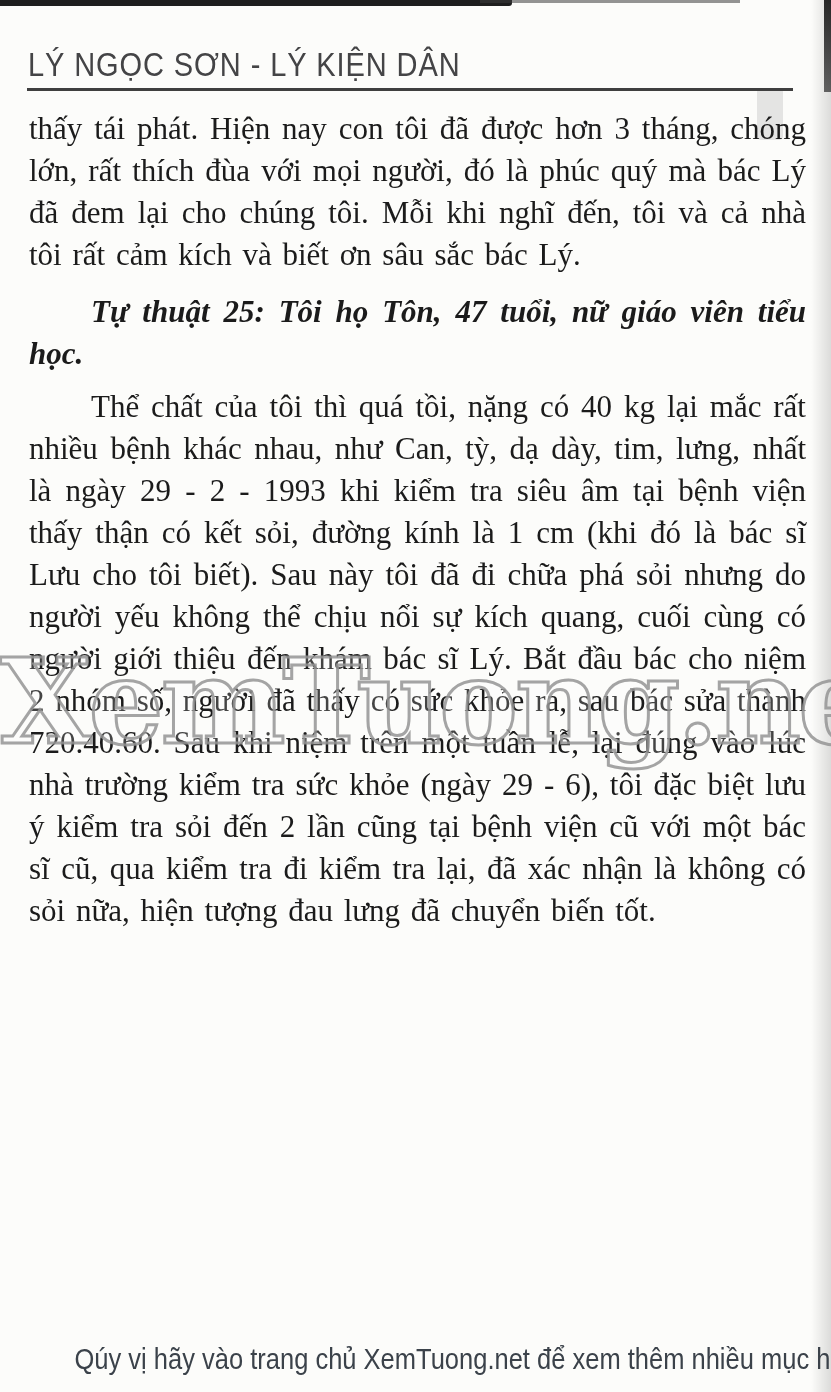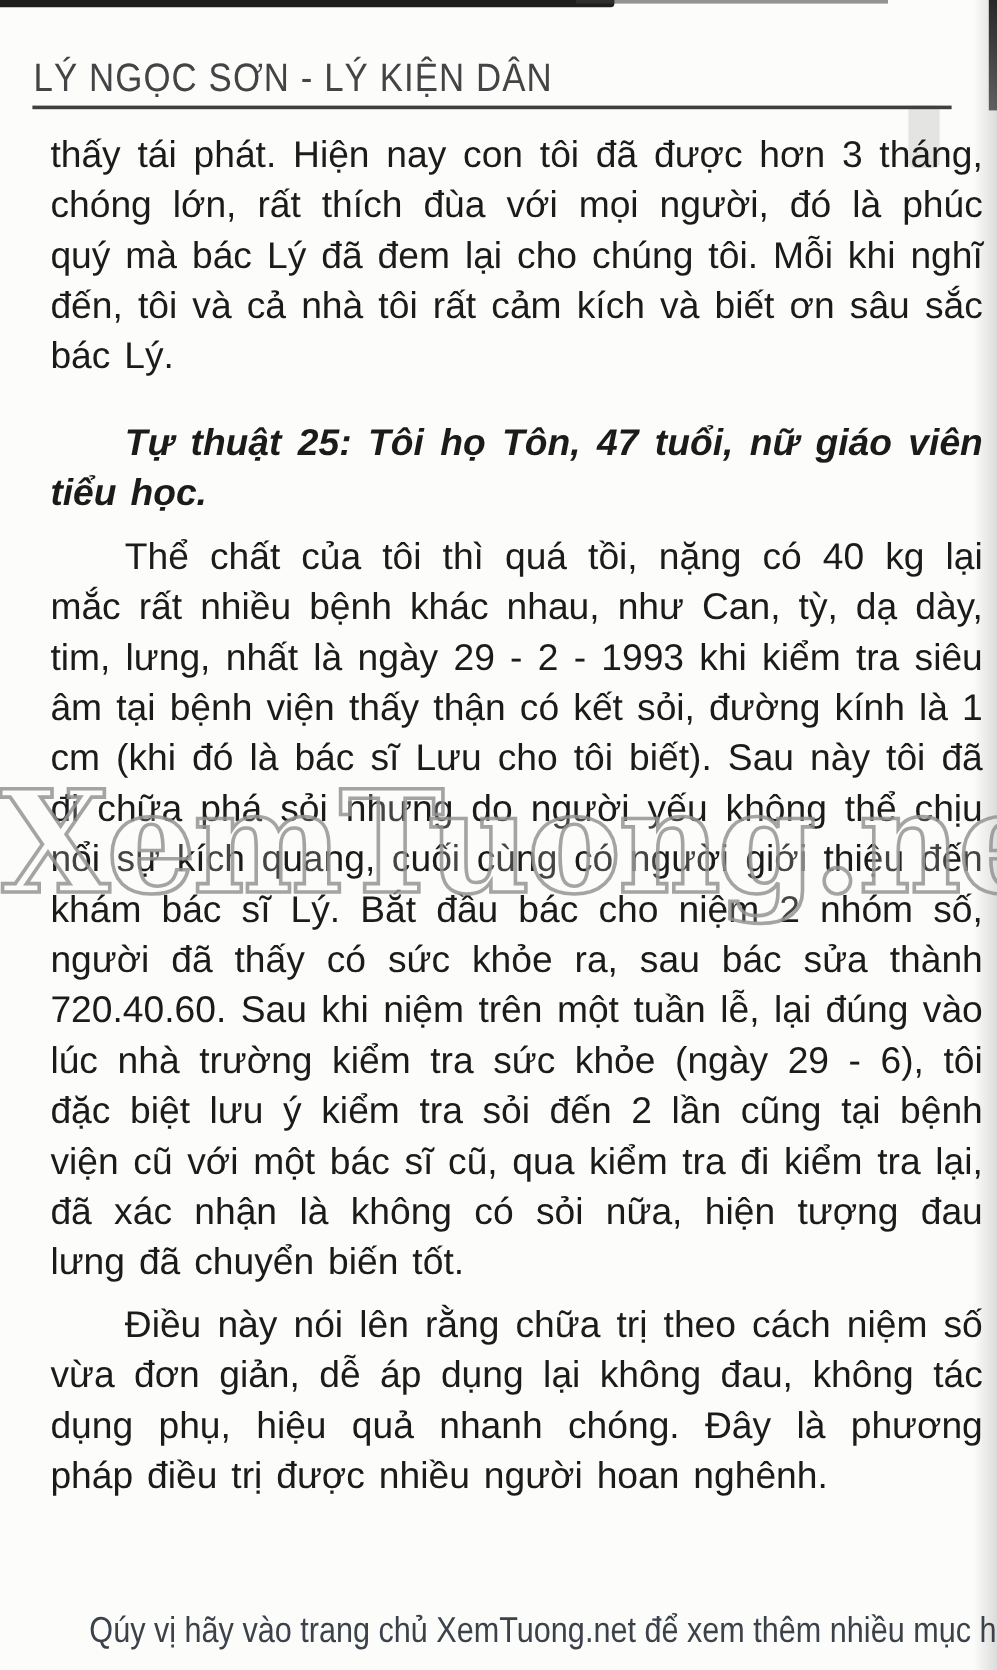--- a/index.html
+++ b/index.html
@@ -57,37 +57,37 @@
     transform-origin: left center;
   }
   .header-rule {
     position: absolute; top: 88px; left: 27px;
     width: 766px; height: 3px;
     background: #3f3f3f;
   }
 
   
   .content {
-    position: absolute; top: 108px; left: 42px;
+    position: absolute; top: 108px; left: 29px;
     width: 777px;
-    font-family: Liberation Sans, sans-serif;
+    font-family: Liberation Serif, serif;
     font-size: 31px;
     line-height: 42px;
     color: #1b1b1b;
     text-align: justify;
     word-spacing: 3px;
     z-index: 1;
   }
   .content p { margin: 0; }
   .para-indent { text-indent: 62px; }
   .subhead {
     font-weight: bold;
     font-style: italic;
     text-indent: 62px;
-    margin: 30px 0 11px !important;
+    margin: 15px 0 11px !important;
   }
   .para-last { margin-top: 10px !important; }
 
   
   .watermark {
     position: absolute; top: 632px; left: 0;
     width: 100%;
     text-align: center;
     font-family: "DejaVu Serif", serif;
     font-weight: bold;
@@ -141,21 +141,20 @@
   <div class="scan-smudge"></div>
   <div class="scan-right-shadow"></div>
 
   <div class="header-title">LÝ NGỌC SƠN - LÝ KIỆN DÂN</div>
   <div class="header-rule"></div>
 
   <div class="content">
     <p>thấy tái phát. Hiện nay con tôi đã được hơn 3 tháng, chóng lớn, rất thích đùa với mọi người, đó là phúc quý mà bác Lý đã đem lại cho chúng tôi. Mỗi khi nghĩ đến, tôi và cả nhà tôi rất cảm kích và biết ơn sâu sắc bác Lý.</p>
     <p class="subhead">Tự thuật 25: Tôi họ Tôn, 47 tuổi, nữ giáo viên tiểu học.</p>
     <p class="para-indent">Thể chất của tôi thì quá tồi, nặng có 40 kg lại mắc rất nhiều bệnh khác nhau, như Can, tỳ, dạ dày, tim, lưng, nhất là ngày 29 - 2 - 1993 khi kiểm tra siêu âm tại bệnh viện thấy thận có kết sỏi, đường kính là 1 cm (khi đó là bác sĩ Lưu cho tôi biết). Sau này tôi đã đi chữa phá sỏi nhưng do người yếu không thể chịu nổi sự kích quang, cuối cùng có người giới thiệu đến khám bác sĩ Lý. Bắt đầu bác cho niệm 2 nhóm số, người đã thấy có sức khỏe ra, sau bác sửa thành 720.40.60. Sau khi niệm trên một tuần lễ, lại đúng vào lúc nhà trường kiểm tra sức khỏe (ngày 29 - 6), tôi đặc biệt lưu ý kiểm tra sỏi đến 2 lần cũng tại bệnh viện cũ với một bác sĩ cũ, qua kiểm tra đi kiểm tra lại, đã xác nhận là không có sỏi nữa, hiện tượng đau lưng đã chuyển biến tốt.</p>
-    <p class="para-indent para-last">Điều này nói lên rằng chữa trị theo cách niệm số vừa đơn giản, dễ áp dụng lại không đau, không tác dụng phụ, hiệu quả nhanh chóng. Đây là phương pháp điều trị được nhiều người hoan nghênh.</p>
   </div>
 
   <div class="watermark">XemTuong.net</div>
 
 
   <div class="footer-line">
     <span>Qúy vị hãy vào trang chủ XemTuong.net để xem thêm nhiều mục hay khác</span>
   </div>
 
 </div>

